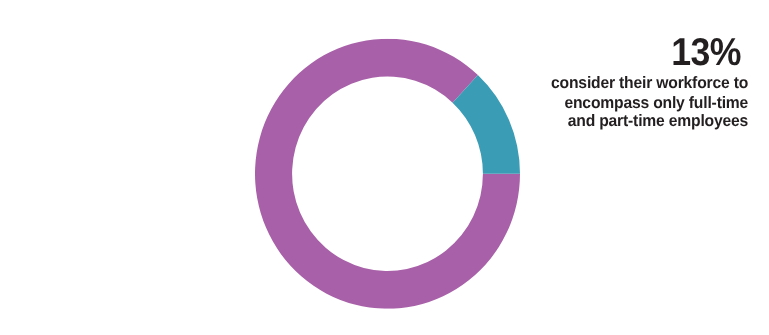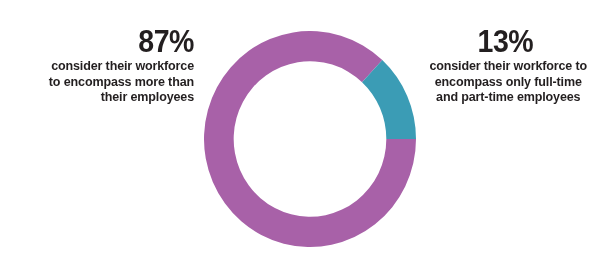--- a/index.html
+++ b/index.html
@@ -55,21 +55,21 @@
     width: 176px;
     text-align: right;
   }
   #callout-left .pct { transform-origin: right center; }
   #callout-left .desc { transform-origin: right center; }
 
   #callout-right {
     left: 418px;
     top: 26px;
     width: 190px;
-    text-align: center;
+    text-align: right;
   }
   #callout-right .pct { transform-origin: left center; }
   #callout-right .desc { transform-origin: left center; }
 
   
   #donut-wrap {
     position: absolute;
     left: 204px;
     top: 31px;
     width: 212px;
@@ -79,28 +79,20 @@
     display: block;
     width: 212px;
     height: 216px;
   }
 </style>
 </head>
 <body>
 
 <div id="infographic">
 
-  <div class="callout" id="callout-left">
-    <span class="pct">87%</span>
-    <span class="desc">
-      <span>consider their workforce</span>
-      <span>to encompass more than</span>
-      <span>their employees</span>
-    </span>
-  </div>
 
   <div id="donut-wrap">
     <svg id="donut-svg" viewBox="0 0 212 216" xmlns="http://www.w3.org/2000/svg" aria-hidden="true">
       <g id="donut-slices">
           <path d="M 212.000 108.000 A 106 108 0 1 1 178.292 29.014 L 158.050 51.130 A 76.32 77.75999999999999 0 1 0 182.320 108.000 Z" fill="#a861a8" fill-rule="evenodd"></path>
           <path d="M 178.292 29.014 A 106 108 0 0 1 212.000 108.000 L 182.320 108.000 A 76.32 77.75999999999999 0 0 0 158.050 51.130 Z" fill="#3b9cb5" fill-rule="evenodd"></path>
         </g>
     </svg>
   </div>
 

